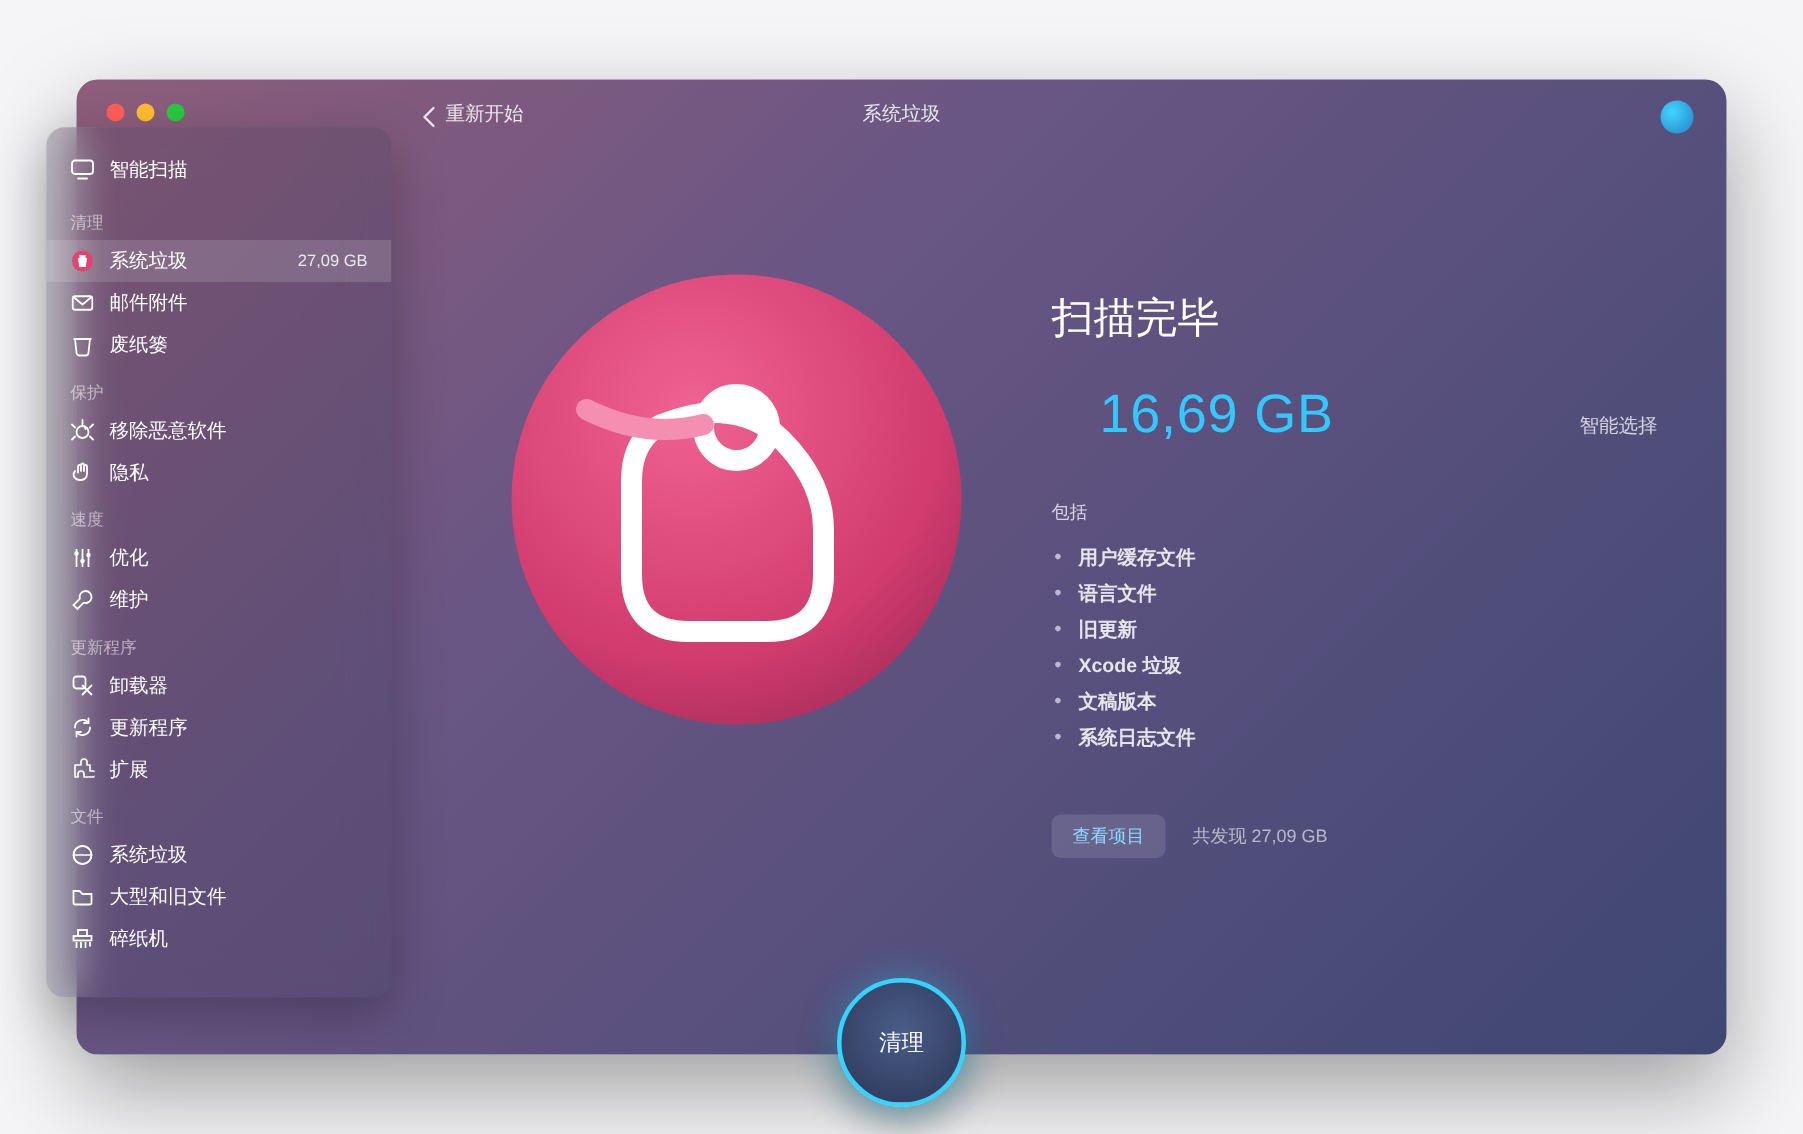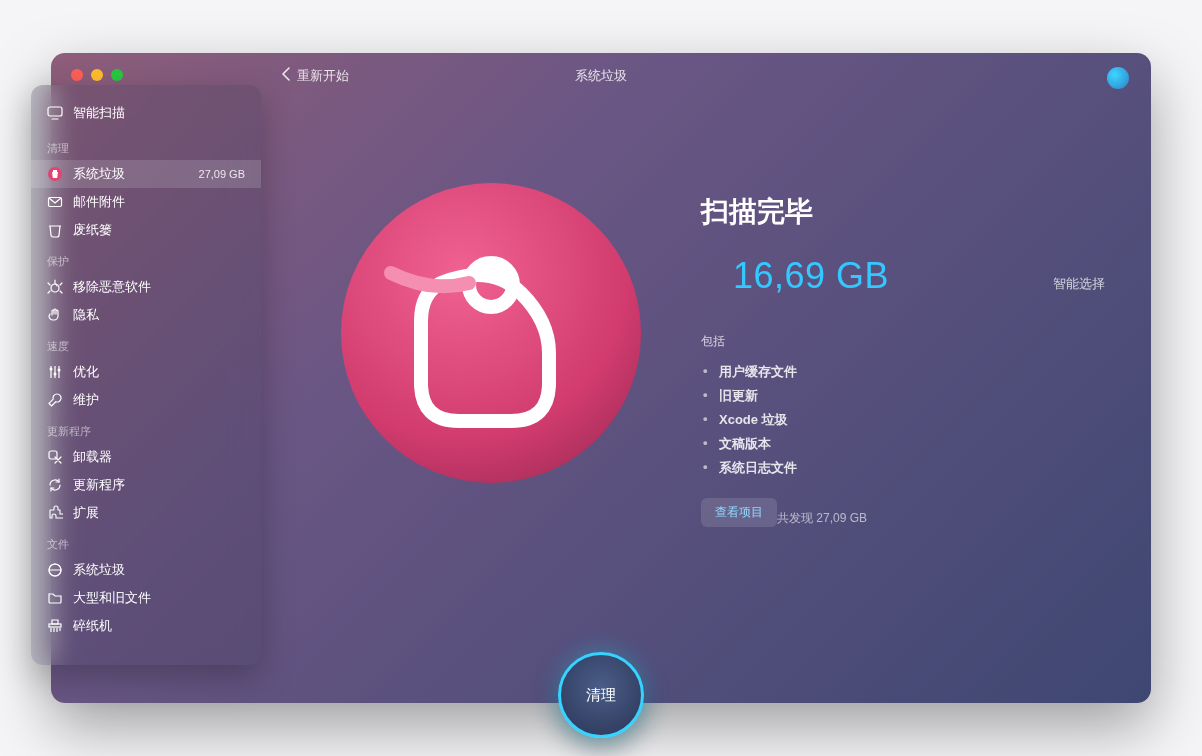--- a/index.html
+++ b/index.html
@@ -30,21 +30,21 @@
 .tl-close { background: #ff5f57; }
 .tl-min { background: #febc2e; }
 .tl-max { background: #28c840; }
 
 .topbar {
   position: absolute; top: 14px; left: 0; right: 0;
   display: flex; align-items: center; color: rgba(255,255,255,.85);
   font-size: 13px;
 }
 .back-btn {
-  position: absolute; left: 230px; display: flex; align-items: flex-start; gap: 6px;
+  position: absolute; left: 230px; display: flex; align-items: flex-end; gap: 6px;
   cursor: pointer;
 }
 .back-btn svg { width: 10px; height: 14px; }
 .title-center {
   margin: 0 auto; font-weight: 500;
 }
 .profile {
   position: absolute; right: 22px; top: 14px;
   width: 22px; height: 22px; border-radius: 50%;
   background: radial-gradient(circle at 35% 35%, #3dd6ff 0%, #2a80c8 100%);
@@ -90,34 +90,34 @@
   align-items: flex-start;
 }
 .hero-icon {
   width: 320px; height: 320px; margin-top: 40px; margin-left: 20px;
   flex: 0 0 320px;
 }
 .content {
   margin-left: 50px; padding-top: 60px; color: #fff;
   flex: 1;
 }
-.h1 { font-size: 28px; font-weight: 700; margin-bottom: 24px; }
+.h1 { font-size: 28px; font-weight: 400; margin-bottom: 24px; }
 .size-row { display:flex; align-items: baseline; gap: 30px; margin-bottom: 36px; margin-left: 32px;}
 .size { font-size: 36px; font-weight: 400; color: #33c8ff; letter-spacing: .5px;}
 .smart-select { color: rgba(255,255,255,.75); font-size: 13px; cursor: pointer; margin-left:auto; padding-right:6px;font-family:Liberation Mono, monospace;}
 .incl-label { font-size: 12px; color: rgba(255,255,255,.75); margin-bottom: 10px;}
 .incl-list { list-style: none; }
 .incl-list li {
   font-size: 13px; color: rgba(255,255,255,.85);
   padding: 3px 0 3px 18px; position: relative; font-weight: bold;
 }
 .incl-list li::before {
   content: "•"; position: absolute; left: 2px; color: rgba(255,255,255,.6);
 }
-.view-row { margin-top: 18px; display:flex; align-items:flex-end; font-size: 12px;}
+.view-row { margin-top: 39px; display:flex; align-items:center; gap: 18px; font-size: 12px;}
 .view-btn {
   background: rgba(255,255,255,.12); border: none; color: #8fd8ff;
   padding: 6px 14px; border-radius: 6px; font-size: 12px; cursor: pointer;
 }
 .found { color: rgba(255,255,255,.6); }
 
 .clean-btn {
   position: absolute; bottom: -35px; left: 50%; transform: translateX(-50%);
   width: 86px; height: 86px; border-radius: 50%;
   background: radial-gradient(circle at 50% 40%, #4a5d88 0%, #2b3556 100%);
@@ -302,20 +302,21 @@
     </div>
     <div class="content">
       <div class="h1">扫描完毕</div>
       <div class="size-row">
         <div class="size">16,69 GB</div>
         <div class="smart-select">智能选择</div>
       </div>
       <div class="incl-label">包括</div>
       <ul class="incl-list" id="incl">
           <li>用户缓存文件</li>
+          <li>语言文件</li>
           <li>旧更新</li>
           <li>Xcode 垃圾</li>
           <li>文稿版本</li>
           <li>系统日志文件</li>
         </ul>
       <div class="view-row">
         <button class="view-btn">查看项目</button>
         <span class="found">
           <span>共发现</span>
           <span>27,09 GB</span>

